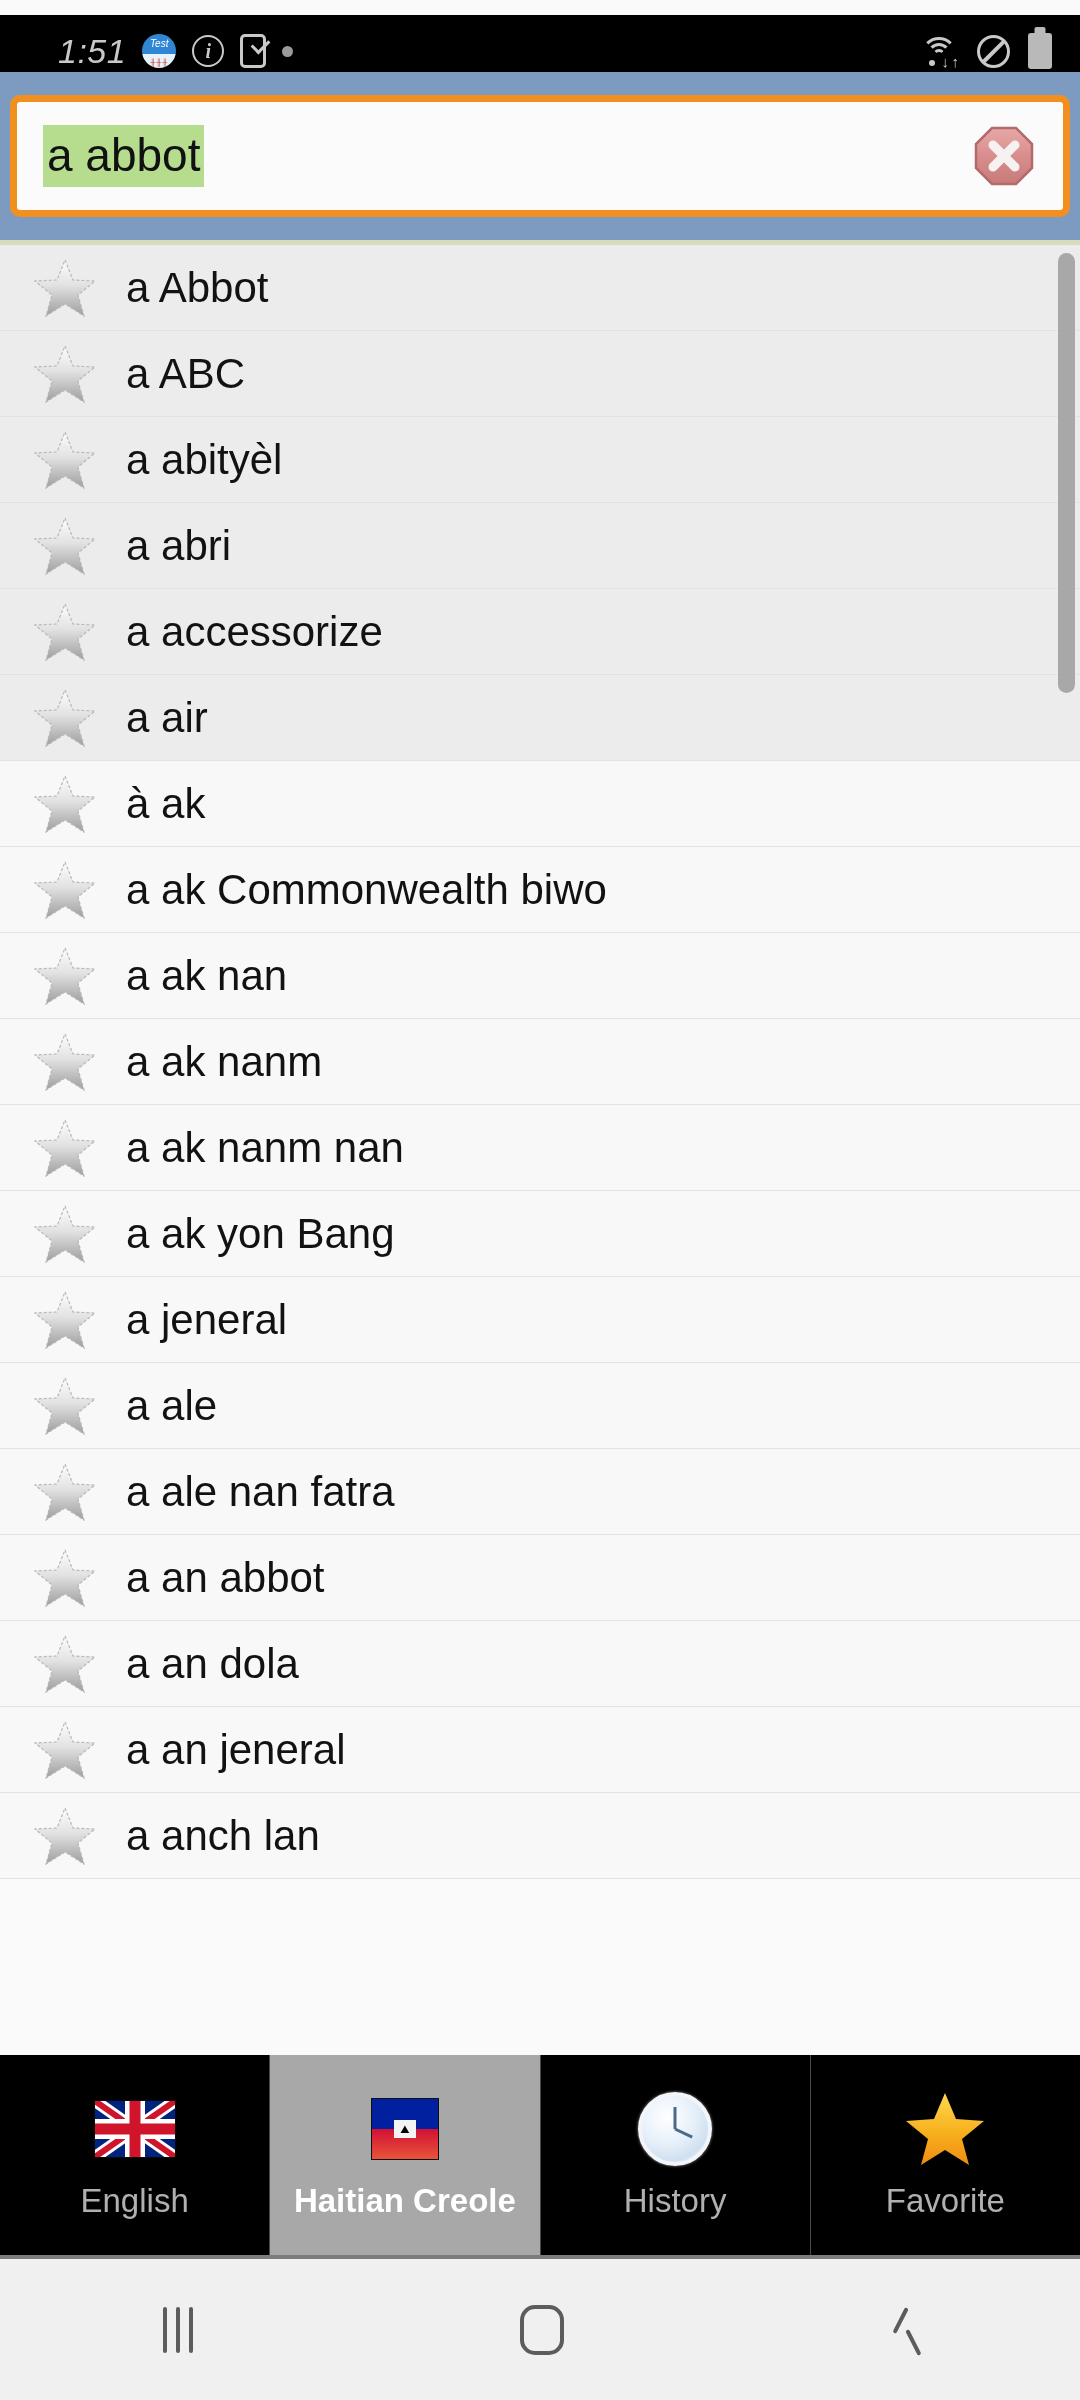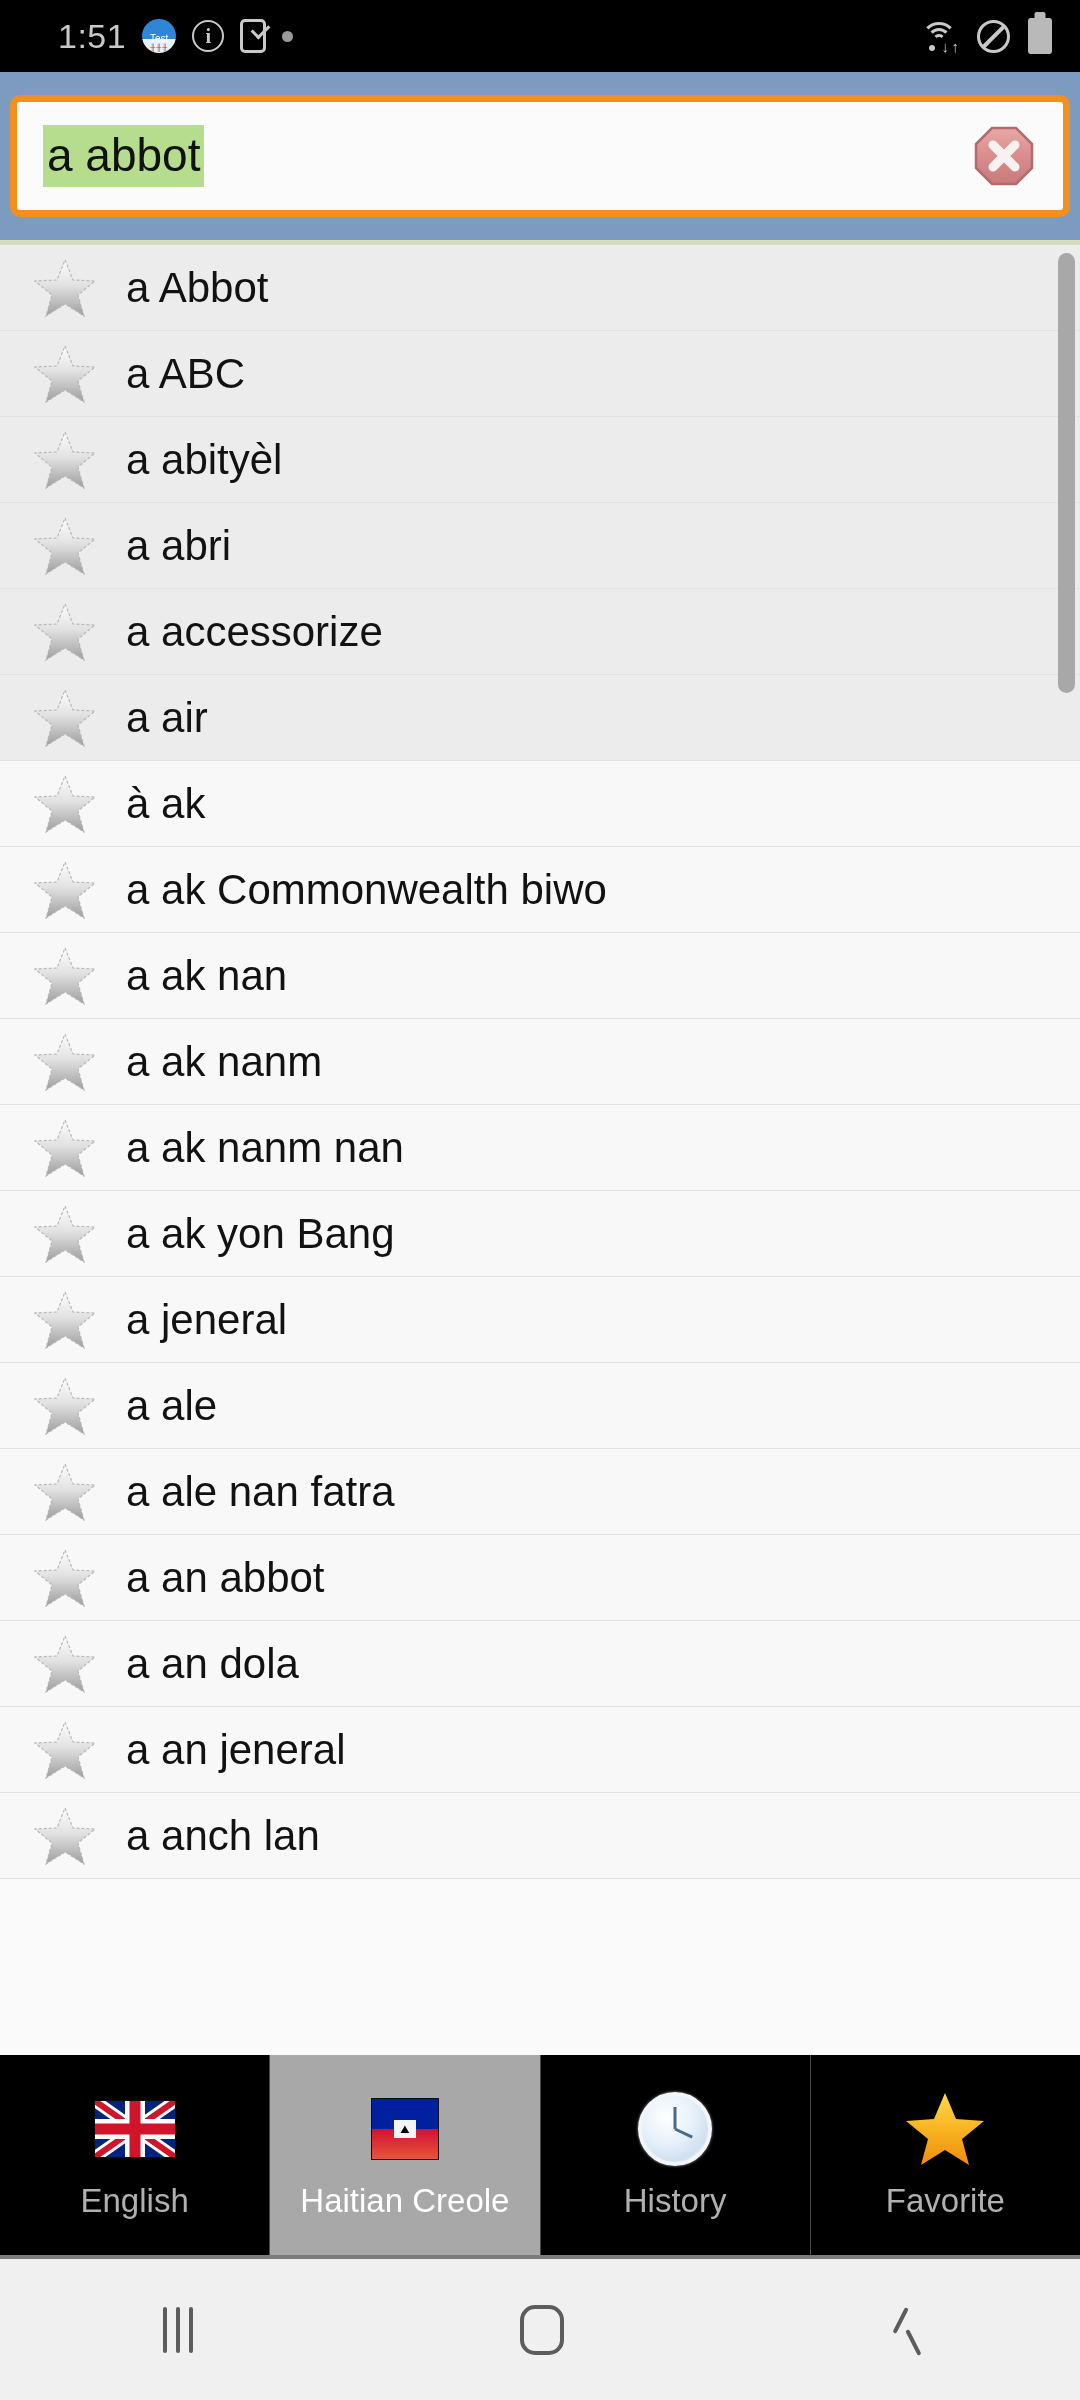--- a/index.html
+++ b/index.html
@@ -6,33 +6,34 @@
   html, body {
     width: 1080px; height: 2400px;
     background: #ffffff;
     font-family: "Liberation Sans", sans-serif;
     overflow: hidden;
   }
   #screen { position: relative; width: 1080px; height: 2400px; background:#fafafa; }
 
   
   .statusbar {
-    position: absolute; top:0; left:0; width:1080px; height:72px;
+    position: absolute; top:15px; left:0; width:1080px; height:72px;
     background:#000; display:flex; align-items:center;
     padding: 0 28px 0 58px;
+    font-style: italic;
   }
   .sb-left { display:flex; align-items:center; gap:16px; flex:1; }
   .sb-time { color:#c9c9c9; font-size:34px; letter-spacing:0.5px; }
   .sb-appicon {
     width:34px; height:34px; border-radius:50%;
     background: linear-gradient(#2f86d4 0%, #2f86d4 58%, #e8f2fb 58%, #e6f1fa 100%);
     position:relative; overflow:hidden;
     display:flex; align-items:flex-start; justify-content:center;
   }
-  .sb-appicon .ttl { font-size:10px; color:#fff; margin-top:15px; line-height:1; }
+  .sb-appicon .ttl { font-size:10px; color:#fff; margin-top:5px; line-height:1; }
   .sb-appicon .dots { position:absolute; bottom:2px; left:0; right:0;
     font-size:7px; color:#c0392b; text-align:center; letter-spacing:1px;}
   .sb-info { width:32px; height:32px; border:2.5px solid #c9c9c9; border-radius:50%;
      color:#c9c9c9; font-size:20px; font-weight:bold; display:flex;
      align-items:center; justify-content:center; font-family:"Liberation Serif", serif;}
   .sb-devcheck { width:26px; height:34px; border:3px solid #c9c9c9; border-radius:5px;
      position:relative; }
   .sb-devcheck:after { content:""; position:absolute; right:-6px; top:2px;
      width:14px; height:8px; border-left:3px solid #c9c9c9; border-bottom:3px solid #c9c9c9;
      transform: rotate(-45deg); }
@@ -102,21 +103,21 @@
     position:absolute; top:2055px; left:0; width:1080px; height:200px;
     display:flex; background:#232323;
   }
   .tab { flex:1; display:flex; flex-direction:column; align-items:center;
     justify-content:center; gap:14px; background:#000000;
     border-right:1px solid #4a4a4a; position:relative; }
   .tab:last-child { border-right:none; }
   .tab.active { background:#a8a8a8; }
   .tab-icon { height:78px; display:flex; align-items:center; justify-content:center; }
   .tab-label { font-size:33px; color:#b0b0b0; }
-  .tab.active .tab-label { color:#ffffff; }
+  .tab.active .tab-label { color:#ffffff;font-weight:bold; }
 
   .flag-uk { width:82px; height:58px; position:relative; overflow:hidden;
      background:#00247d; border:1px solid #0a0a0a; }
   .flag-uk .wx1, .flag-uk .wx2 { position:absolute; left:50%; top:50%; width:118px; height:12px;
      background:#fff; }
   .flag-uk .wx1 { transform:translate(-50%,-50%) rotate(35deg); }
   .flag-uk .wx2 { transform:translate(-50%,-50%) rotate(-35deg); }
   .flag-uk .rx1, .flag-uk .rx2 { position:absolute; left:50%; top:50%; width:118px; height:6px;
      background:#cf142b; }
   .flag-uk .rx1 { transform:translate(-50%,-50%) rotate(35deg); }

